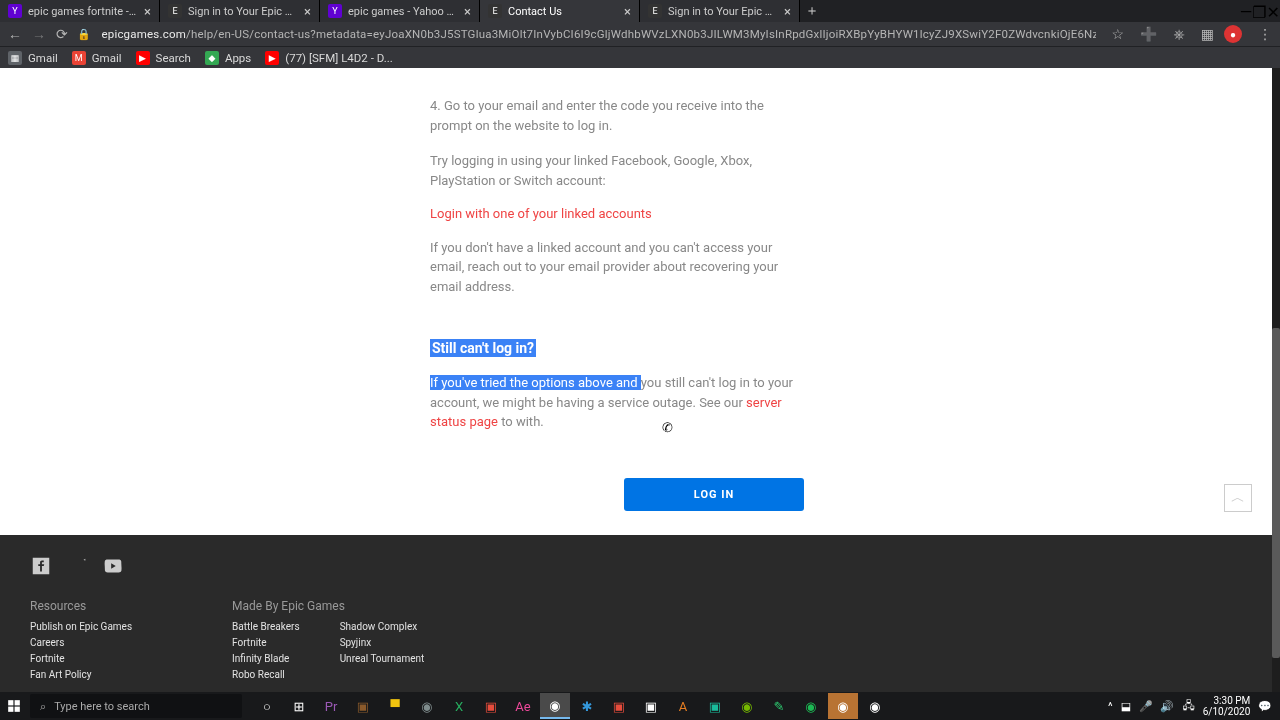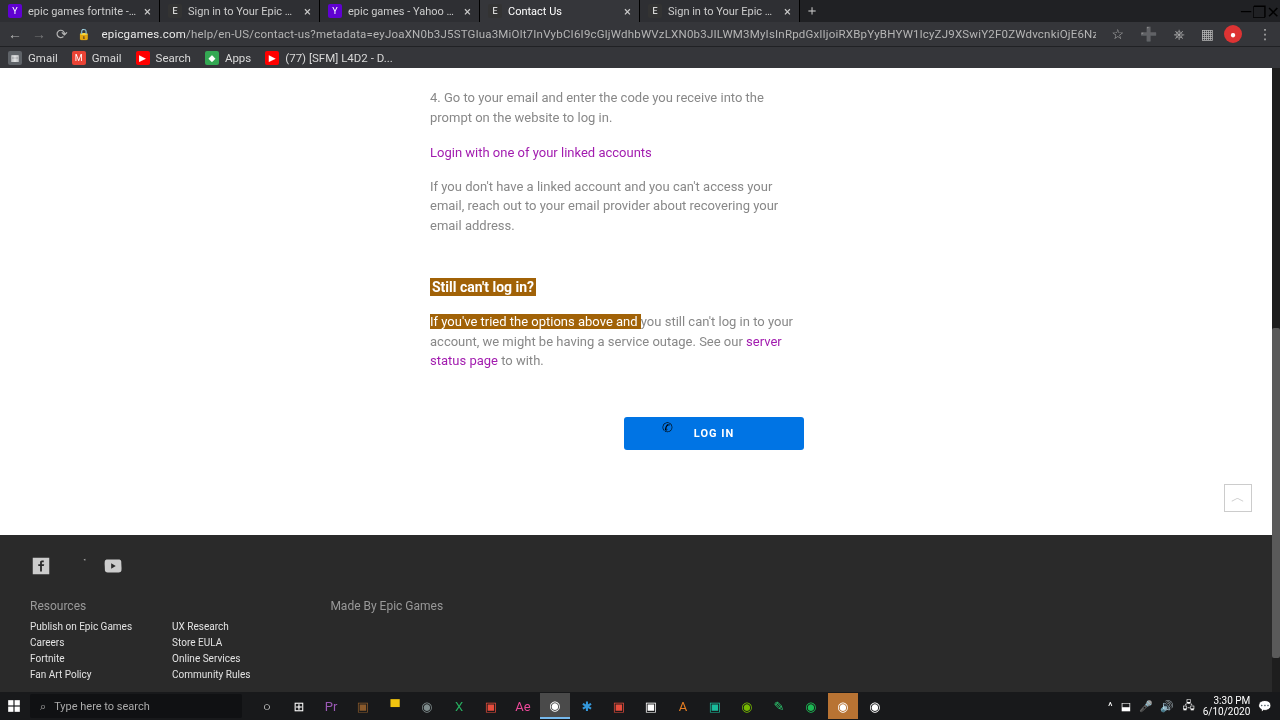--- a/index.html
+++ b/index.html
@@ -17,33 +17,33 @@
 .addr-bar .nav-ico{color:#b5b5b5;font-size:14px}
 .addr-bar .lock{color:#b5b5b5;font-size:11px}
 .addr-bar .url{flex:1;color:#b5b5b5;font-size:11.5px;letter-spacing:.2px;overflow:hidden;white-space:nowrap}
 .addr-bar .url .domain{color:#eaeaea}
 .addr-bar .right-ico{color:#b5b5b5;font-size:14px;margin-left:6px}
 .addr-bar .avatar{width:18px;height:18px;border-radius:50%;background:#d33;color:#fff;font-size:10px;display:flex;align-items:center;justify-content:center}
 .bookmarks{height:22px;background:#35363a;display:flex;align-items:center;padding:0 8px;gap:14px;border-top:1px solid #202124;font-size:11.5px;color:#d9d9d9}
 .bookmarks .bm{display:flex;align-items:center;gap:6px}
 .bookmarks .bm .bico{width:14px;height:14px;border-radius:2px;display:flex;align-items:center;justify-content:center;font-size:9px}
 .page{position:absolute;top:68px;left:0;right:8px;bottom:28px;background:#fff;overflow:hidden}
-.content{padding:20px 0 0 430px;width:800px;color:#333;font-size:13px;line-height:1.5}
+.content{padding:28px 0 0 430px;width:800px;color:#333;font-size:13px;line-height:1.5}
 .content .step{color:#888;margin-bottom:16px;max-width:370px}
 .content h3{font-size:14px;font-weight:700;color:#222;margin:34px 0 14px}
 .content .para{color:#888;margin-bottom:14px;max-width:370px}
-.content a.link{color:#a21caf;text-decoration:none}
-.sel{background:#a16207;color:#fff}
+.content a.link{color:#ef4444;text-decoration:none}
+.sel{background:#3b82f6;color:#fff}
 h3 .sel{padding:1px 2px}
 .focused-link{border:1px solid #333;padding:0 2px;color:#0074e4;text-decoration:underline}
 .login-btn{margin:46px 0 0 194px;width:180px;height:33px;background:#0074e4;color:#fff;border:none;border-radius:3px;font-size:11px;font-weight:700;letter-spacing:1px;display:flex;align-items:center;justify-content:center;cursor:pointer}
 .footer{position:absolute;left:0;right:0;top:467px;background:#2a2a2a;color:#ccc;padding:20px 30px 40px;font-size:12px;height:260px}
 .footer .socials{display:flex;gap:14px;margin-bottom:22px}
 .footer .socials svg{width:22px;height:22px;fill:#ccc}
-.footer .cols{display:flex;gap:80px}
+.footer .cols{display:flex;gap:100px}
 .footer .col-title{color:#999;font-size:12px;margin-bottom:8px}
 .footer .col a{display:block;color:#e2e2e2;text-decoration:none;font-size:10px;margin-bottom:5px}
 .footer .twocol{display:flex;gap:40px}
 .scroll-top{position:absolute;right:28px;top:484px;width:28px;height:28px;border:1px solid #ccc;display:flex;align-items:center;justify-content:center;color:#ccc;font-size:14px;cursor:pointer}
 .vscroll{position:absolute;right:0;top:68px;bottom:28px;width:8px;background:#1e1e1e}
 .vscroll .thumb{position:absolute;left:0;right:0;top:260px;height:330px;background:#5a5a5a;border-radius:2px}
 .cursor{position:absolute;left:662px;top:420px;font-size:13px;color:#000;pointer-events:none}
 .taskbar{position:absolute;left:0;right:0;bottom:0;height:28px;background:#18191b;display:flex;align-items:center;color:#fff;font-size:11px}
 .taskbar .start{width:28px;height:28px;display:flex;align-items:center;justify-content:center}
 .taskbar .start svg{width:14px;height:14px;fill:#fff}
@@ -125,20 +125,21 @@
   <div class="bm">
       <span class="bico" style="background:#ff0000;color:#fff">▶</span>
       <span>(77) [SFM] L4D2 - D...</span>
     </div>
 </div>
 
 <div class="page">
   <div class="content">
     <div class="step">4. Go to your email and enter the code you receive into the prompt on the website to log in.</div>
 
+    <div class="para">Try logging in using your linked Facebook, Google, Xbox, PlayStation or Switch account:</div>
     <div class="para"><a href="#" class="link">Login with one of your linked accounts</a></div>
     <div class="para">If you don't have a linked account and you can't access your email, reach out to your email provider about recovering your email address.</div>
 
     <h3 style="margin-top:42px"><span class="sel">Still can't log in?</span></h3>
     <div class="para"><span class="sel">If you've tried the options above and </span><span>you still can't log in to your account, we might be having a service outage. See our </span><a href="#" class="link">server status page</a><span> to with.</span></div>
 
     <button class="login-btn">LOG IN</button>
   </div>
 
   <div class="footer">
@@ -156,30 +157,37 @@
     <div class="cols">
       <div class="col">
         <div class="col-title">Resources</div>
         <div class="twocol">
           <div>
             <a href="#">Publish on Epic Games</a>
             <a href="#">Careers</a>
             <a href="#">Fortnite</a>
             <a href="#">Fan Art Policy</a>
           </div>
-          <div>
-            <a href="#">UX Research</a>
-            <a href="#">Store EULA</a>
-            <a href="#">Online Services</a>
-            <a href="#">Community Rules</a>
-          </div>
         </div>
       </div>
       <div class="col">
         <div class="col-title">Made By Epic Games</div>
+        <div class="twocol">
+          <div>
+            <a href="#">Battle Breakers</a>
+            <a href="#">Fortnite</a>
+            <a href="#">Infinity Blade</a>
+            <a href="#">Robo Recall</a>
+          </div>
+          <div>
+            <a href="#">Shadow Complex</a>
+            <a href="#">Spyjinx</a>
+            <a href="#">Unreal Tournament</a>
+          </div>
+        </div>
       </div>
     </div>
   </div>
 </div>
 
 <div class="scroll-top">︿</div>
 
 <div class="vscroll">
     <div class="thumb"></div>
   </div>

